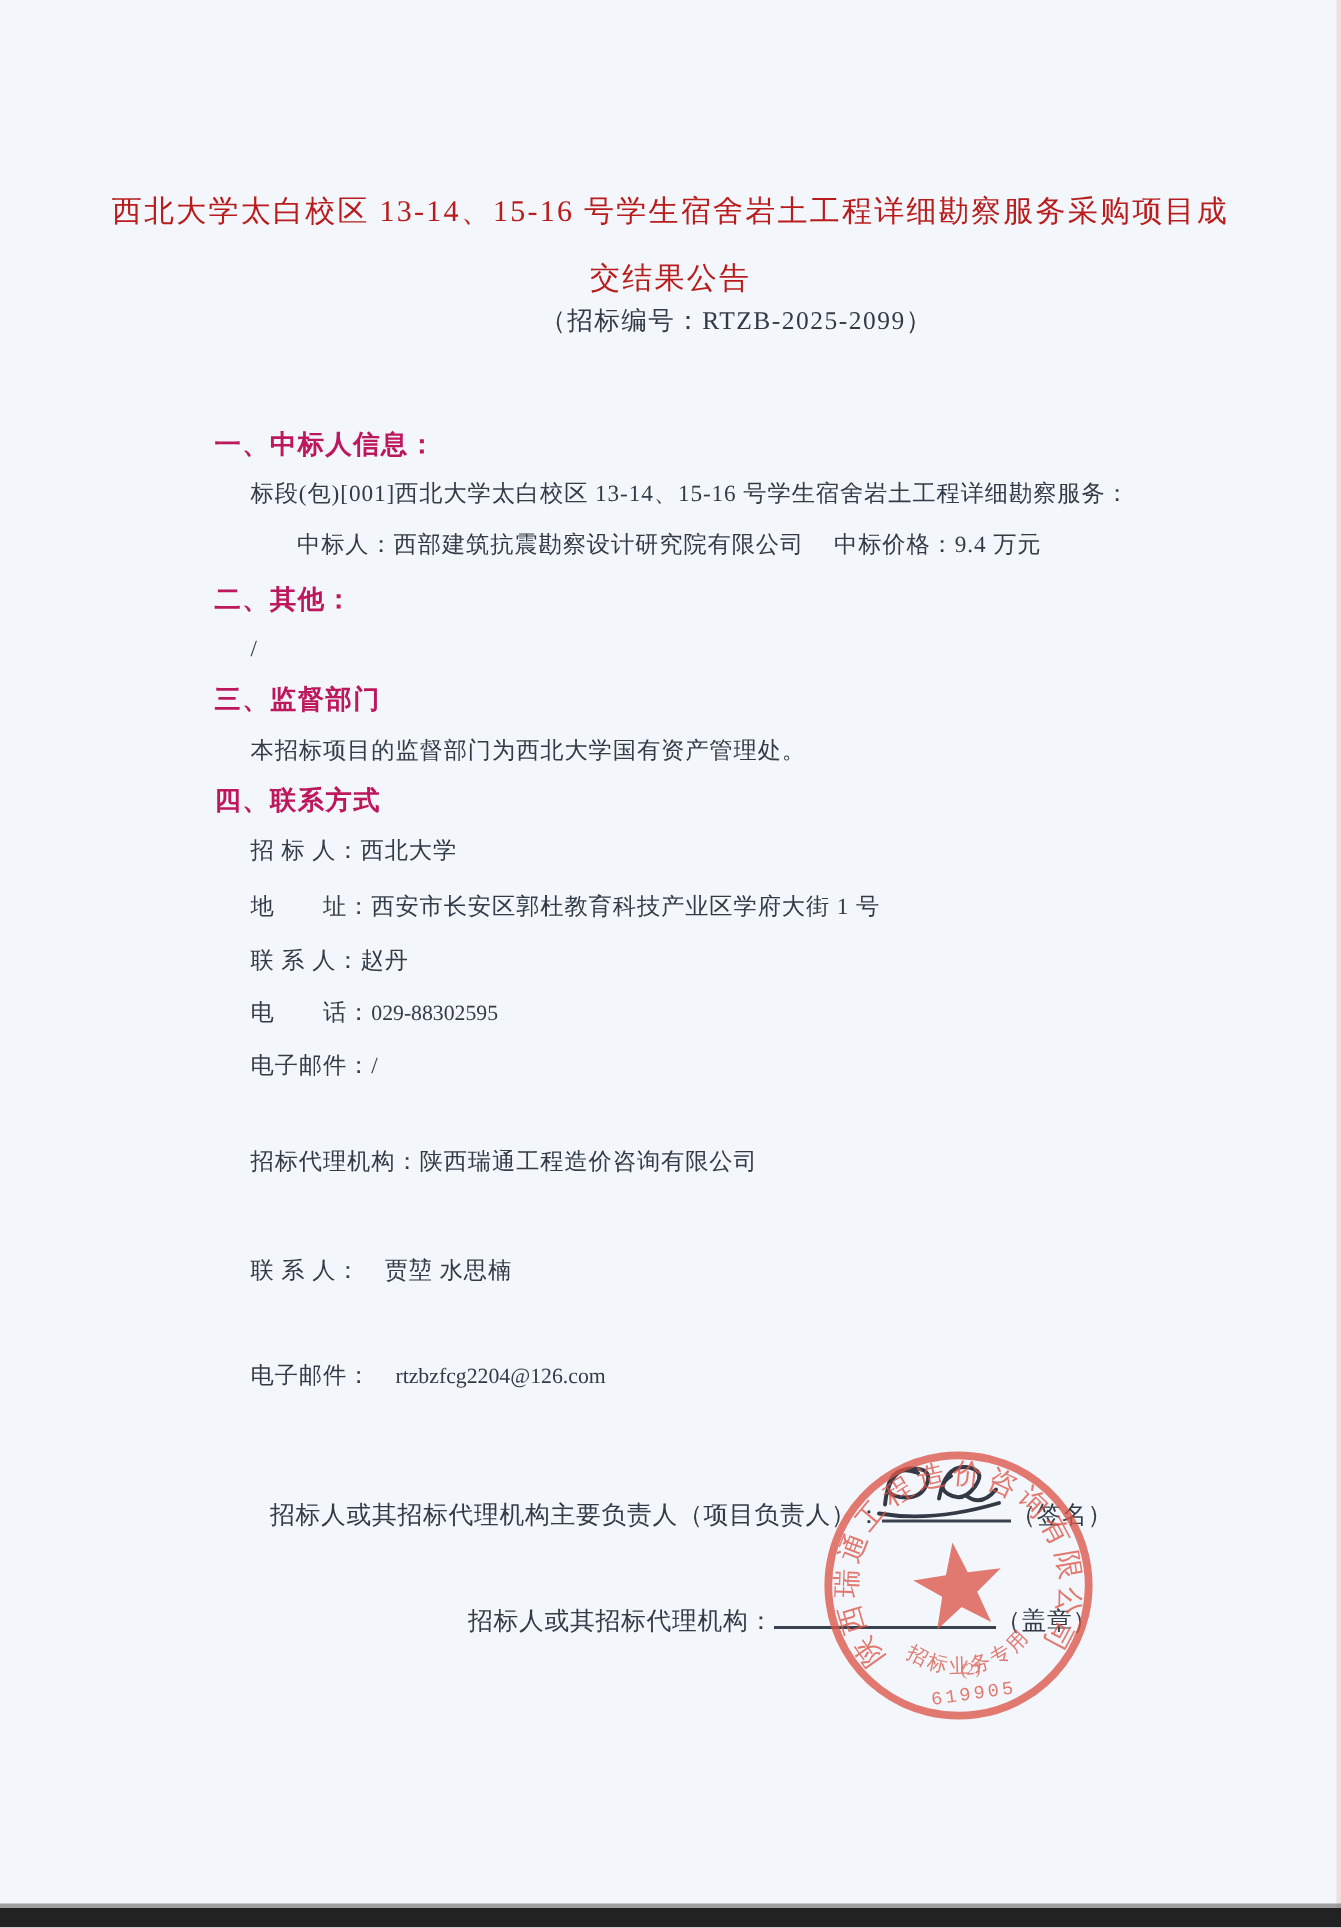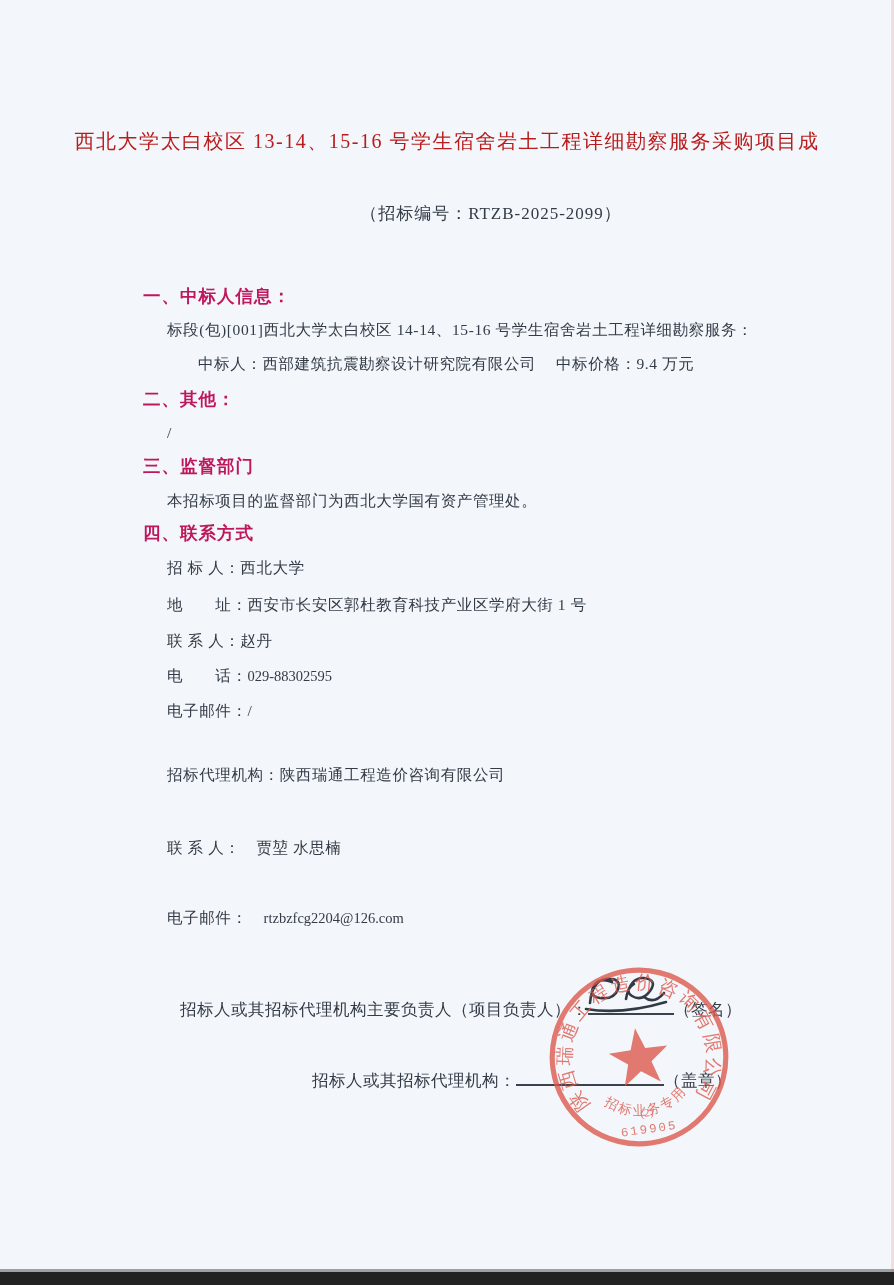--- a/index.html
+++ b/index.html
@@ -36,24 +36,25 @@
   .edge-tint{position:absolute;right:0;top:0;width:3px;height:1285px;background:rgba(228,130,130,0.22);}
   .price{position:absolute;left:556px;top:0;}
   .winner-left{position:absolute;left:198px;top:0;}
 </style>
 </head>
 <body>
 
 <div class="page">
 
   <div class="line center doc-title" style="top:129px">西北大学太白校区 13-14、15-16 号学生宿舍岩土工程详细勘察服务采购项目成</div>
+  <div class="line center doc-title" style="top:174px">交结果公告</div>
   <div class="line center tender-no" style="top:203px">（招标编号：RTZB-2025-2099）</div>
 
   <div class="line sec-head" style="top:286px;left:143px">一、中标人信息：</div>
-  <div class="line body-txt" style="top:320px;left:167px">标段(包)[001]西北大学太白校区 14-14、15-16 号学生宿舍岩土工程详细勘察服务：</div>
+  <div class="line body-txt" style="top:320px;left:167px">标段(包)[001]西北大学太白校区 13-14、15-16 号学生宿舍岩土工程详细勘察服务：</div>
   <div class="line body-txt" style="top:354px;left:0;width:894px">
     <span class="winner-left">
       <span>中标人：</span><span>西部建筑抗震勘察设计研究院有限公司</span>
     </span>
     <span class="price">
       <span>中标价格：</span><span>9.4 万元</span>
     </span>
   </div>
 
   <div class="line sec-head" style="top:389px;left:143px">二、其他：</div>

